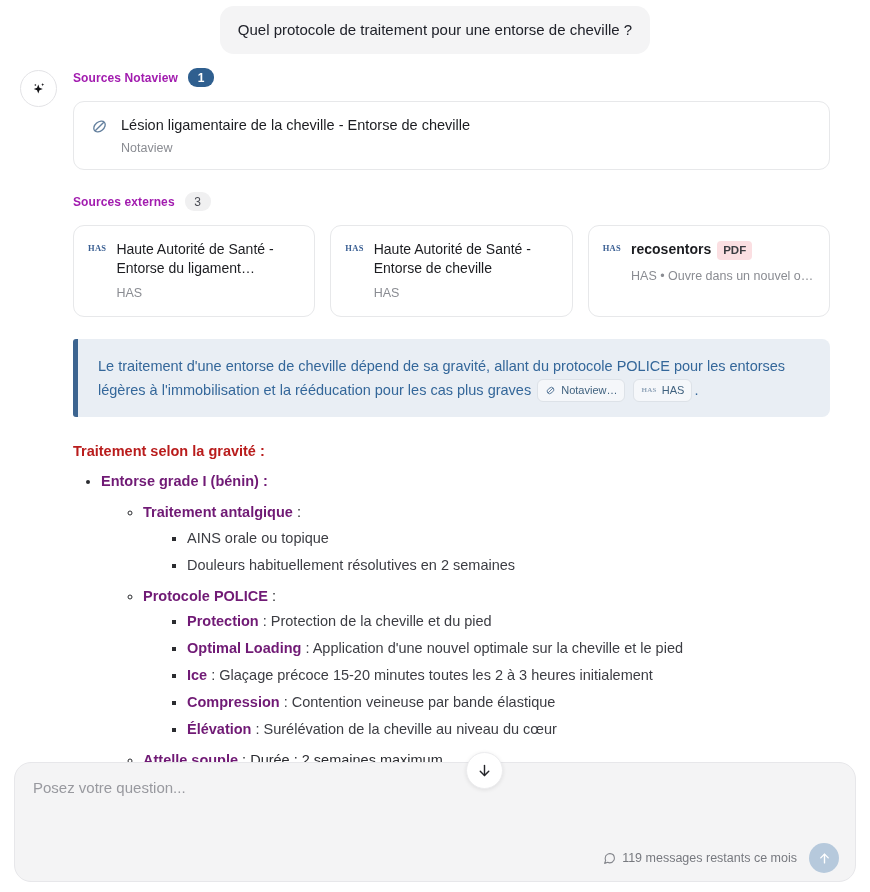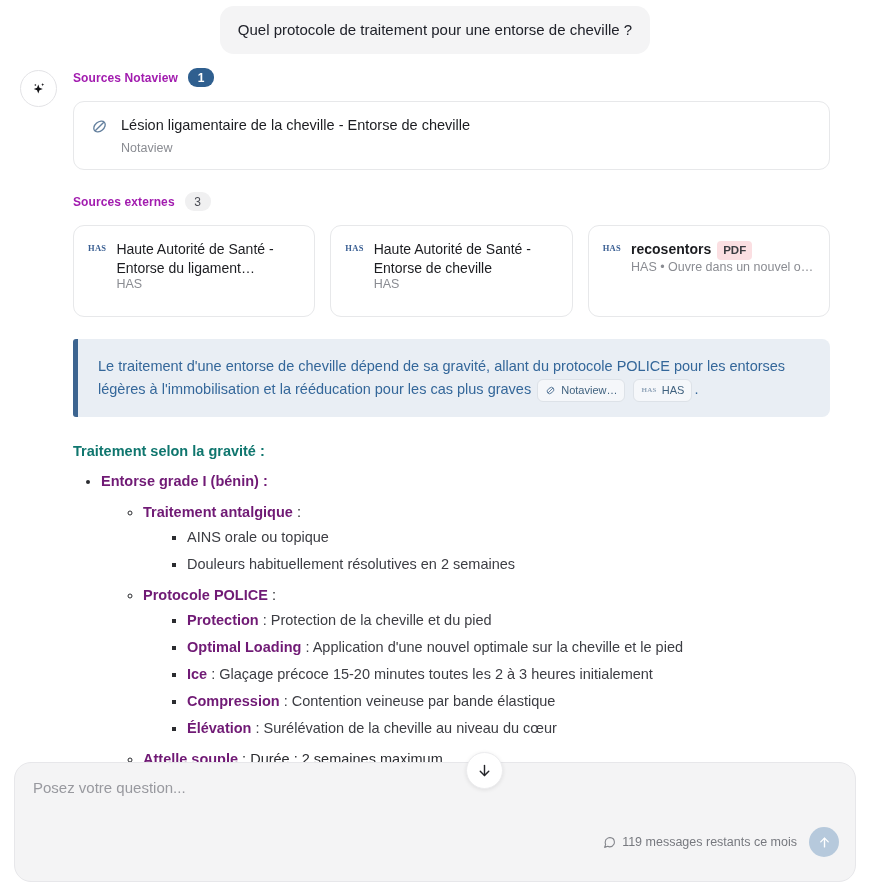--- a/index.html
+++ b/index.html
@@ -93,21 +93,21 @@
     background: #fff;
     padding: 14px 14px 16px 14px;
     display: flex; gap: 10px; align-items: flex-start;
     min-height: 92px;
   }
   .src-card .card-txt { flex: 1; min-width: 0; }
   .src-card .title {
     font-size: 14px; color: #1c1d21; line-height: 1.33;
     display: flex; flex-wrap: wrap; align-items: baseline; gap: 6px;
   }
-  .src-card .sub { font-size: 12.5px; color: #8a8c92; white-space: nowrap; overflow: hidden; text-overflow: ellipsis; }
+  .src-card .sub { font-size: 12.5px; color: #8a8c92; margin-top: 9px; white-space: nowrap; overflow: hidden; text-overflow: ellipsis; }
   .pdf-badge {
     background: #fbdfe2; color: #3a3b40;
     font-size: 11.5px; font-weight: 600;
     border-radius: 4px; padding: 2px 6px;
     display: inline-block;
   }
 
   
   .has-logo {
     font-size: 8.5px; font-weight: 700;
@@ -138,21 +138,21 @@
     font-size: 11px; color: #40627f;
     vertical-align: middle;
     margin: 0 2px;
     max-width: 95px;
     overflow: hidden;
     white-space: nowrap;
   }
 
   
   .content { font-size: 14.5px; color: #2b2c30; }
-  .content .lead { font-weight: 700; color: #0f766e; margin: 16px 0 12px 0; }
+  .content .lead { font-weight: 700; color: #b91c1c; margin: 16px 0 12px 0; }
   .content ul { margin: 0; padding-left: 28px; }
   .content li { margin: 0 0 6px 0; line-height: 1.45; }
   .content li::marker { color: #2b2c30; }
   .content .b { font-weight: 700; color: #701a75; }
   .content ul ul { margin-top: 10px; padding-left: 42px; }
   .content ul ul ul { padding-left: 44px; margin-top: 4px; }
   .content .lvl2 > li { margin-bottom: 10px; }
   .content .lvl3 > li { color: #3c3d43; }
 
   
@@ -182,21 +182,21 @@
     height: 120px;
     position: relative;
     padding: 16px 18px;
   }
   .composer .placeholder {
     font-size: 15px;
     color: #98999f;
   }
   .composer-foot {
     position: absolute;
-    right: 16px; bottom: 24px;
+    right: 16px; bottom: 8px;
     display: flex; align-items: center; gap: 12px;
   }
   .msg-count {
     display: flex; align-items: center; gap: 6px;
     font-size: 12.5px; color: #77797f;
   }
   .send-btn {
     width: 30px; height: 30px;
     border-radius: 50%;
     background: #b6c9dc;

